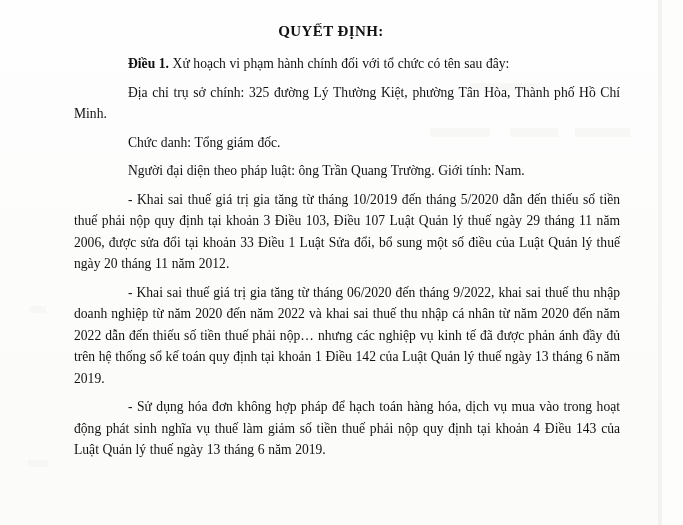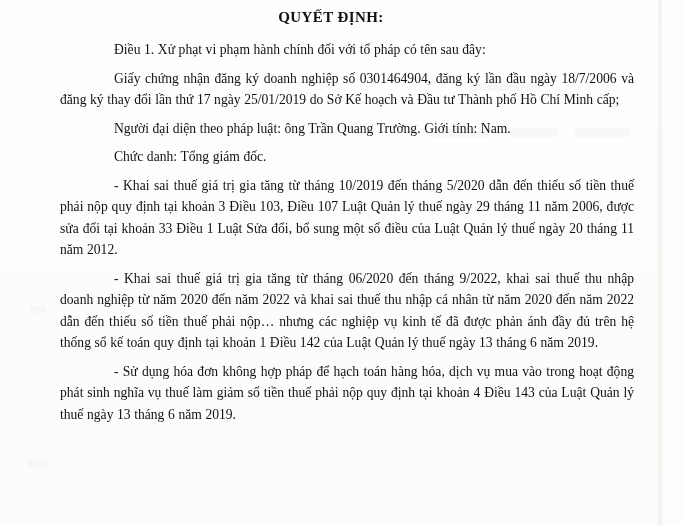--- a/index.html
+++ b/index.html
@@ -13,21 +13,21 @@
     font-family: "Liberation Serif", "DejaVu Serif", serif;
     color: #111111;
     overflow: hidden;
     position: relative;
   }
   .page {
     position: relative;
     width: 662px;
     height: 525px;
     box-sizing: border-box;
-    padding: 0;
+    padding: 14px;
     background: linear-gradient(180deg, #fefefe 0%, #fcfcfb 60%, #fbfbfa 100%);
   }
   
   .artifact {
     position: absolute;
     background: #f2f2f0;
     opacity: 0.55;
     pointer-events: none;
   }
   .a1 { left: 430px; top: 128px; width: 60px; height: 9px; }
@@ -64,21 +64,21 @@
   p.para {
     margin: 0 0 7px 0;
     font-size: 13.6px;
     line-height: 21.5px;
     text-align: justify;
     text-indent: 54px;
     word-spacing: 0.2px;
   }
   p.para b,
   p.para .lead {
-    font-weight: normal;
+    font-weight: bold;
     margin-top: 46px;
   }
   
   p.para.item {
     text-indent: 54px;
     font-family: Liberation Serif, serif;
   }
 </style>
 </head>
 <body>
@@ -90,30 +90,30 @@
   <div class="artifact a3"></div>
   <div class="artifact a4"></div>
   <div class="artifact a5"></div>
   <div class="artifact a6"></div>
   <div class="edge"></div>
 
   <h1 class="title">QUYẾT ĐỊNH:</h1>
 
   <div class="body">
 
-    <p class="para"><b>Điều 1.</b><span> Xử phạt vi phạm hành chính đối với tổ pháp có tên sau đây:</span></p>
+    <p class="para"><b>Điều 1.</b><span> Xử hoạch vi phạm hành chính đối với tổ chức có tên sau đây:</span></p>
+
+
+    <p class="para">Địa chỉ trụ sở chính: 325 đường Lý Thường Kiệt, phường Tân Hòa, Thành phố Hồ Chí Minh.</p>
 
 
 
-
-    <p class="para">Giấy chứng nhận đăng ký doanh nghiệp số 0301464904, đăng ký lần đầu ngày 18/7/2006 và đăng ký thay đổi lần thứ 17 ngày 25/01/2019 do Sở Kế hoạch và Đầu tư Thành phố Hồ Chí Minh cấp;</p>
+    <p class="para">Chức danh: Tổng giám đốc.</p>
 
     <p class="para">Người đại diện theo pháp luật: ông Trần Quang Trường. Giới tính: Nam.</p>
-
-    <p class="para">Chức danh: Tổng giám đốc.</p>
 
 
     <p class="para item">- Khai sai thuế giá trị gia tăng từ tháng 10/2019 đến tháng 5/2020 dẫn đến thiếu số tiền thuế phải nộp quy định tại khoản 3 Điều 103, Điều 107 Luật Quản lý thuế ngày 29 tháng 11 năm 2006, được sửa đổi tại khoản 33 Điều 1 Luật Sửa đổi, bổ sung một số điều của Luật Quản lý thuế ngày 20 tháng 11 năm 2012.</p>
 
     <p class="para item">-  Khai sai thuế giá trị gia tăng từ tháng 06/2020 đến tháng 9/2022, khai sai thuế thu nhập doanh nghiệp từ năm 2020 đến năm 2022 và khai sai thuế thu nhập cá nhân từ năm 2020 đến năm 2022 dẫn đến thiếu số tiền thuế phải nộp… nhưng các nghiệp vụ kinh tế đã được phản ánh đầy đủ trên hệ thống sổ kế toán quy định tại khoản 1 Điều 142 của Luật Quản lý thuế ngày 13 tháng 6 năm 2019.</p>
 
     <p class="para item">-  Sử dụng hóa đơn không hợp pháp để hạch toán hàng hóa, dịch vụ mua vào trong hoạt động phát sinh nghĩa vụ thuế làm giảm số tiền thuế phải nộp quy định tại khoản 4 Điều 143 của Luật Quản lý thuế ngày 13 tháng 6 năm 2019.</p>
 
   </div>
 </div>

